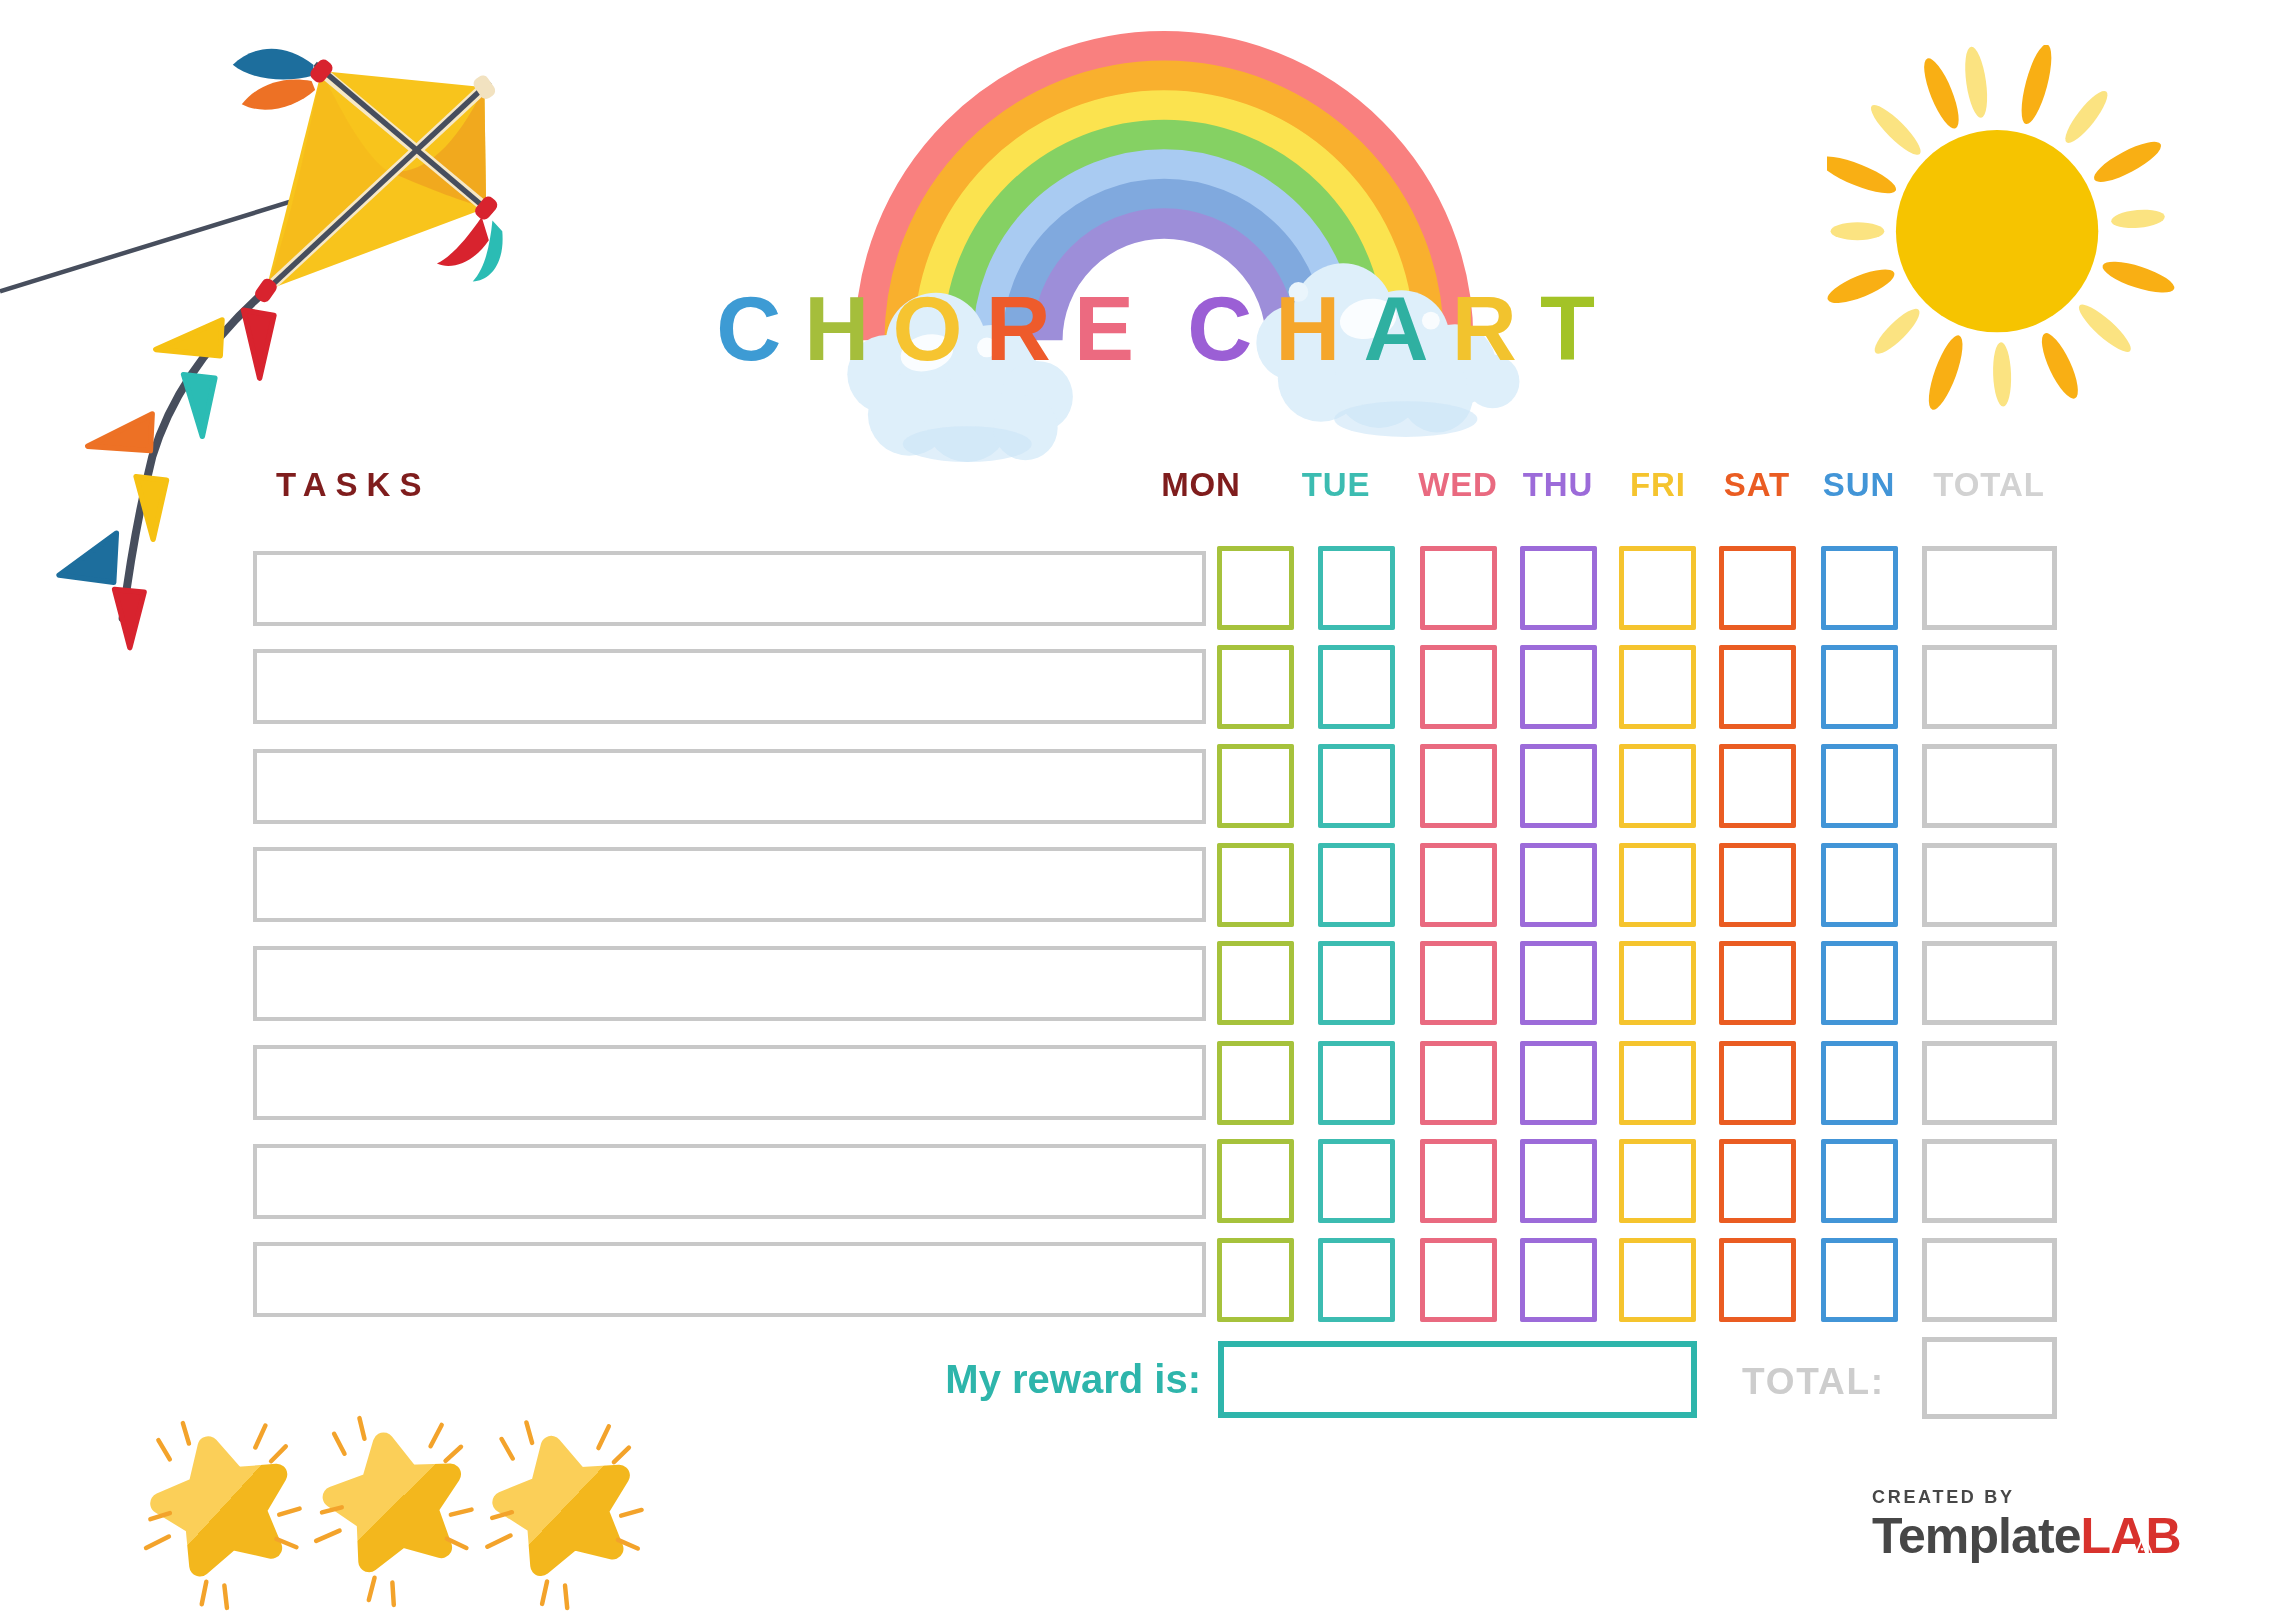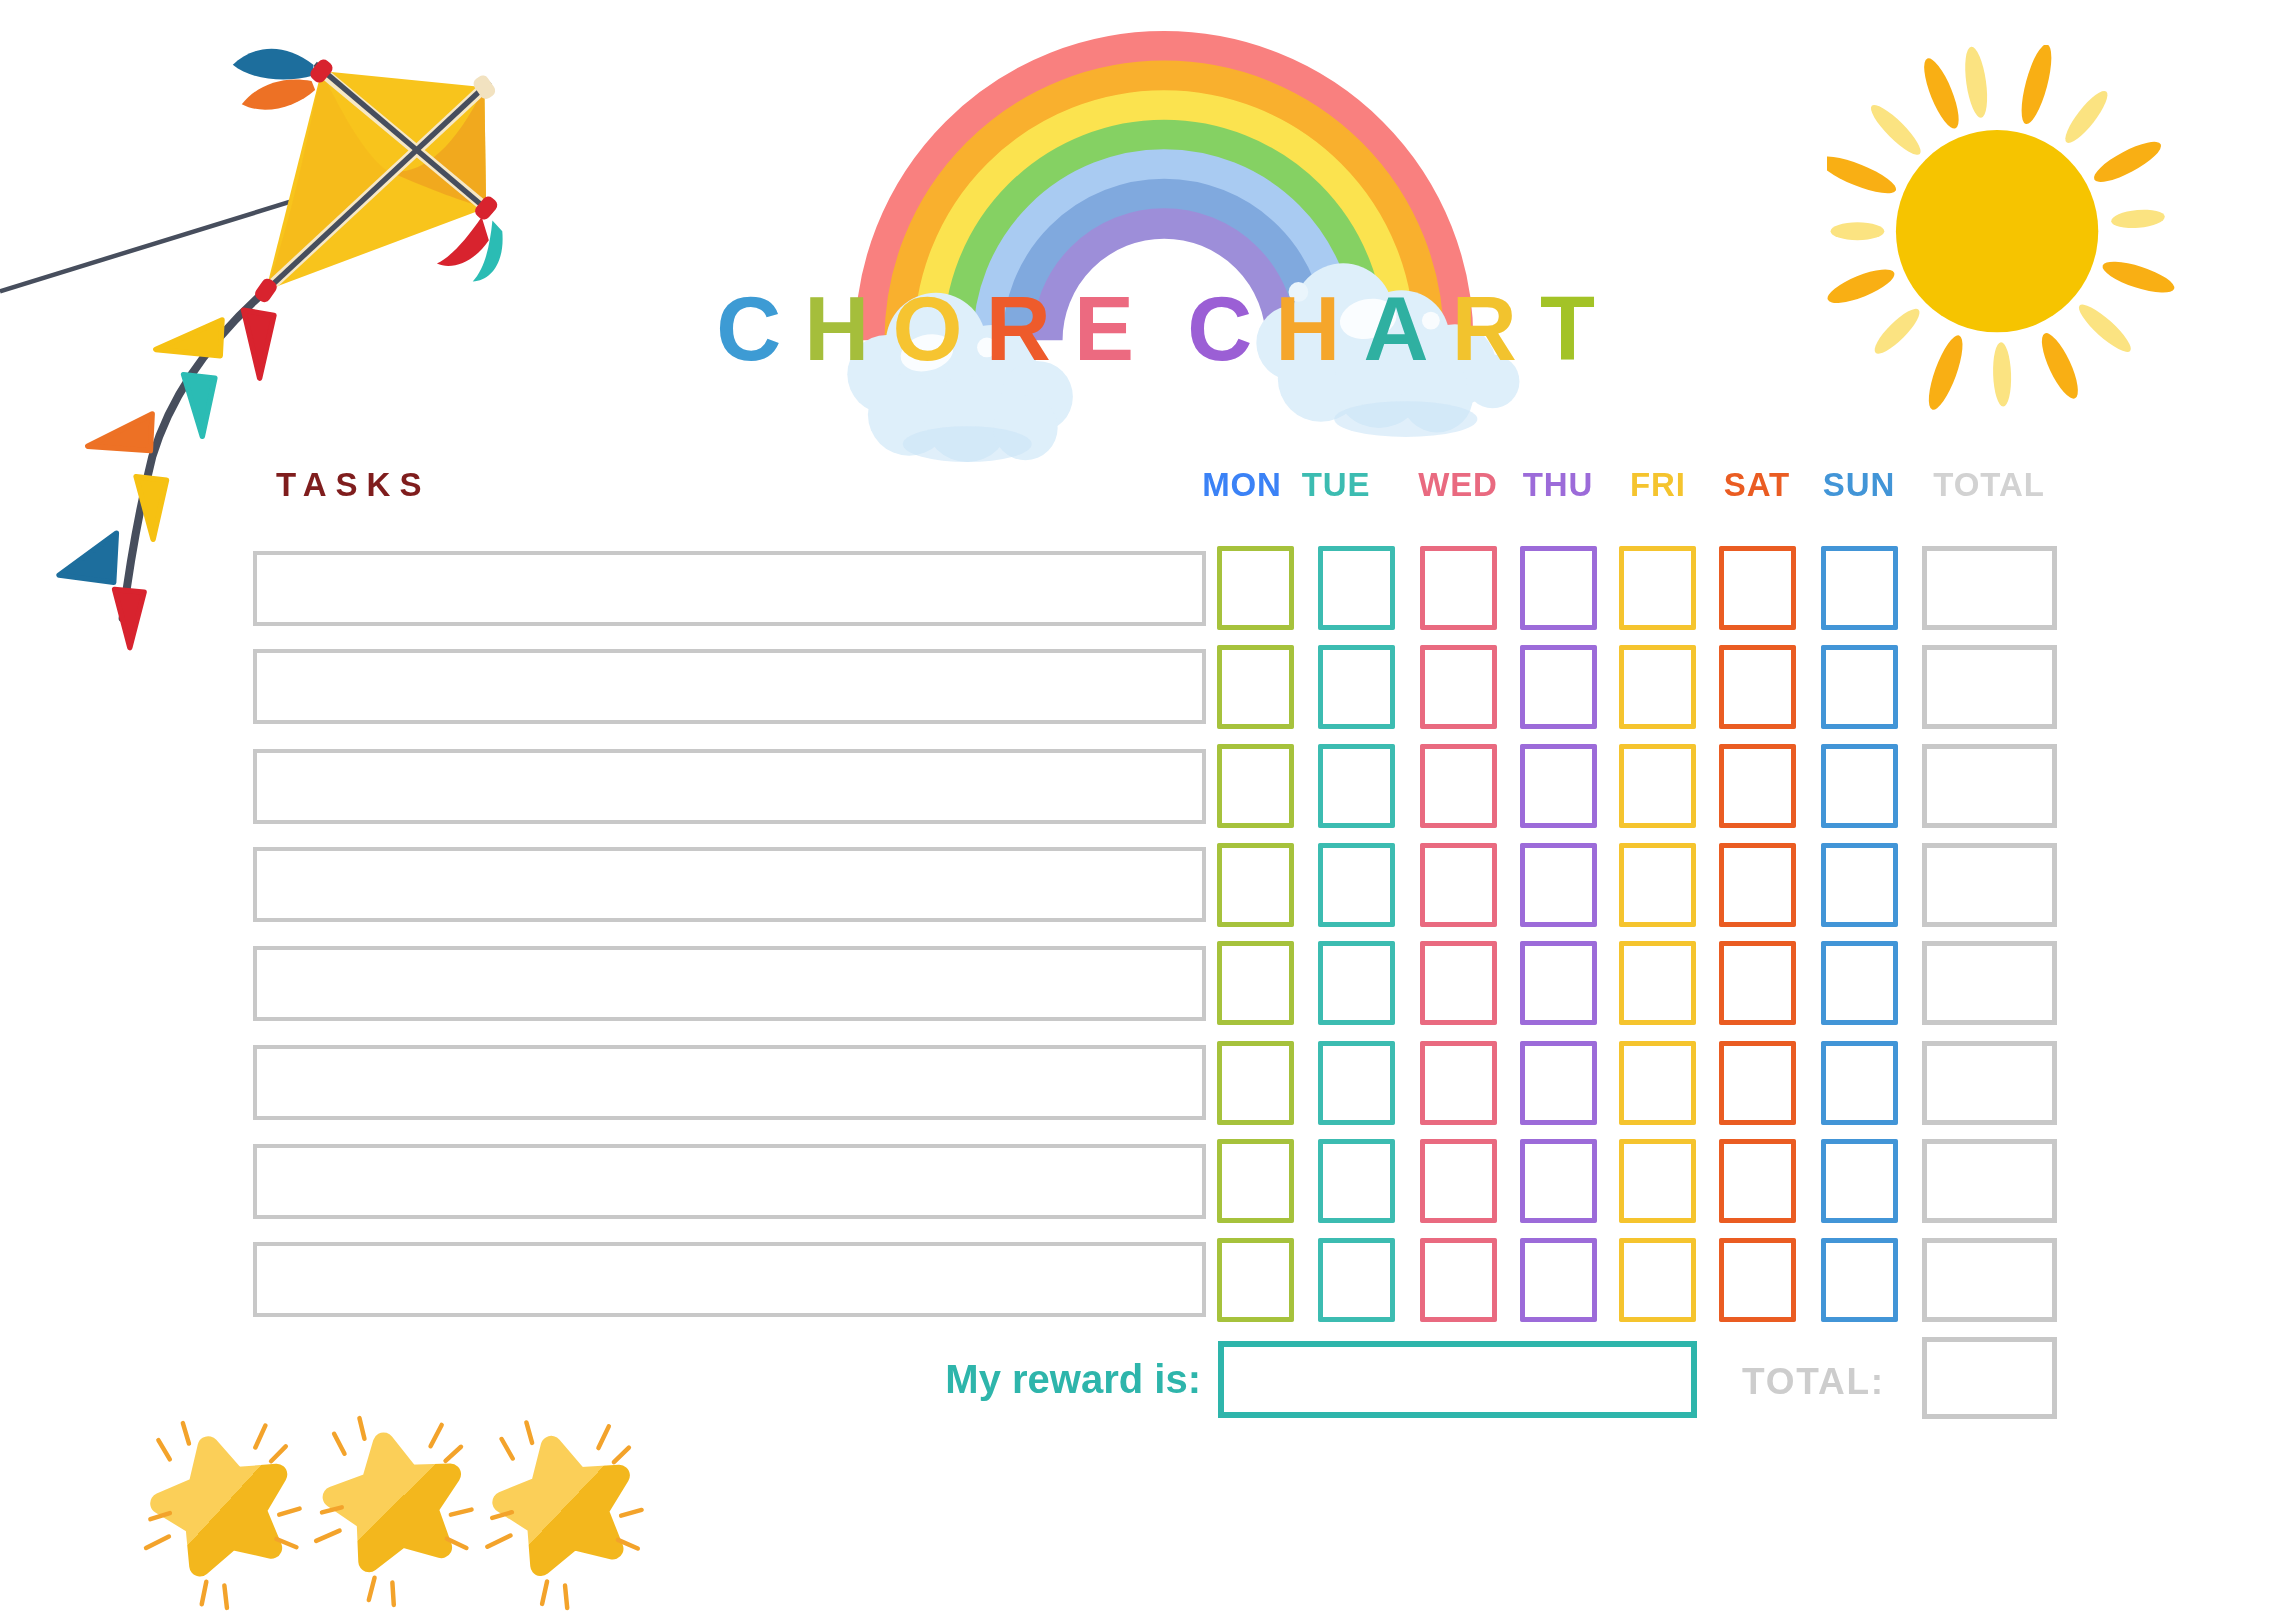--- a/index.html
+++ b/index.html
@@ -169,21 +169,21 @@
         <ellipse transform="rotate(292)" cx="0" cy="-168" rx="12" ry="46" fill="#F9AF14"></ellipse>
         <ellipse transform="rotate(315)" cx="0" cy="-160" rx="10" ry="38" fill="#FBE381"></ellipse>
         <ellipse transform="rotate(338)" cx="0" cy="-166" rx="12" ry="42" fill="#F9AF14"></ellipse>
       </g>
       <circle cx="0" cy="0" r="113" fill="#F6C400"></circle>
     </g>
   </svg>
 
   <div class="tasks-header" style="color: #7f1d1d;">TASKS</div>
   <div>
-      <div class="day-header" style="color: #3b82f6; left: 1166px;">MON</div>
+      <div class="day-header" style="color: #7f1d1d; left: 1125px;">MON</div>
       <div class="day-header" style="color: rgb(60, 188, 177); left: 1260px;">TUE</div>
       <div class="day-header" style="color: rgb(233, 106, 128); left: 1382px;">WED</div>
       <div class="day-header" style="color: rgb(156, 107, 217); left: 1482px;">THU</div>
       <div class="day-header" style="color: rgb(245, 196, 46); left: 1582px;">FRI</div>
       <div class="day-header" style="color: rgb(234, 92, 34); left: 1681px;">SAT</div>
       <div class="day-header" style="color: rgb(66, 149, 215); left: 1783px;">SUN</div>
       <div class="day-header" style="color: rgb(210, 210, 210); left: 1904px; width: 170px;">TOTAL</div>
     </div>
 
   <div>
@@ -331,15 +331,25 @@
           <line x1="18" y1="128" x2="40" y2="122" stroke="#F3A32B" stroke-width="5" stroke-linecap="round"></line>
           <line x1="12" y1="160" x2="38" y2="148" stroke="#F3A32B" stroke-width="5" stroke-linecap="round"></line>
           <line x1="162" y1="128" x2="185" y2="122" stroke="#F3A32B" stroke-width="5" stroke-linecap="round"></line>
           <line x1="158" y1="155" x2="180" y2="165" stroke="#F3A32B" stroke-width="5" stroke-linecap="round"></line>
           <line x1="78" y1="200" x2="72" y2="225" stroke="#F3A32B" stroke-width="5" stroke-linecap="round"></line>
           <line x1="98" y1="205" x2="100" y2="230" stroke="#F3A32B" stroke-width="5" stroke-linecap="round"></line>
         </g>
       </svg>
   </div>
 
+  <div class="brand">
+    <div class="created">CREATED BY</div>
+    <div class="wordmark">
+      <span class="t1" style="color: rgb(71, 71, 71);">Template</span><span class="t2" style="color: rgb(216, 50, 45);"><span>LAB</span><svg class="flask" width="18" height="21.5" viewBox="0 0 20 24">
+            <path d="M7,2 L13,2 L13,8 L18,20 Q19,23 16,23 L4,23 Q1,23 2,20 L7,8 Z" fill="none" stroke="#FFFFFF" stroke-width="2"></path>
+            <circle cx="8" cy="17" r="1.4" fill="#FFFFFF"></circle>
+            <circle cx="12" cy="19" r="1.2" fill="#FFFFFF"></circle>
+      </svg></span>
+    </div>
+  </div>
 
 </div>
 
 
 </body></html>

